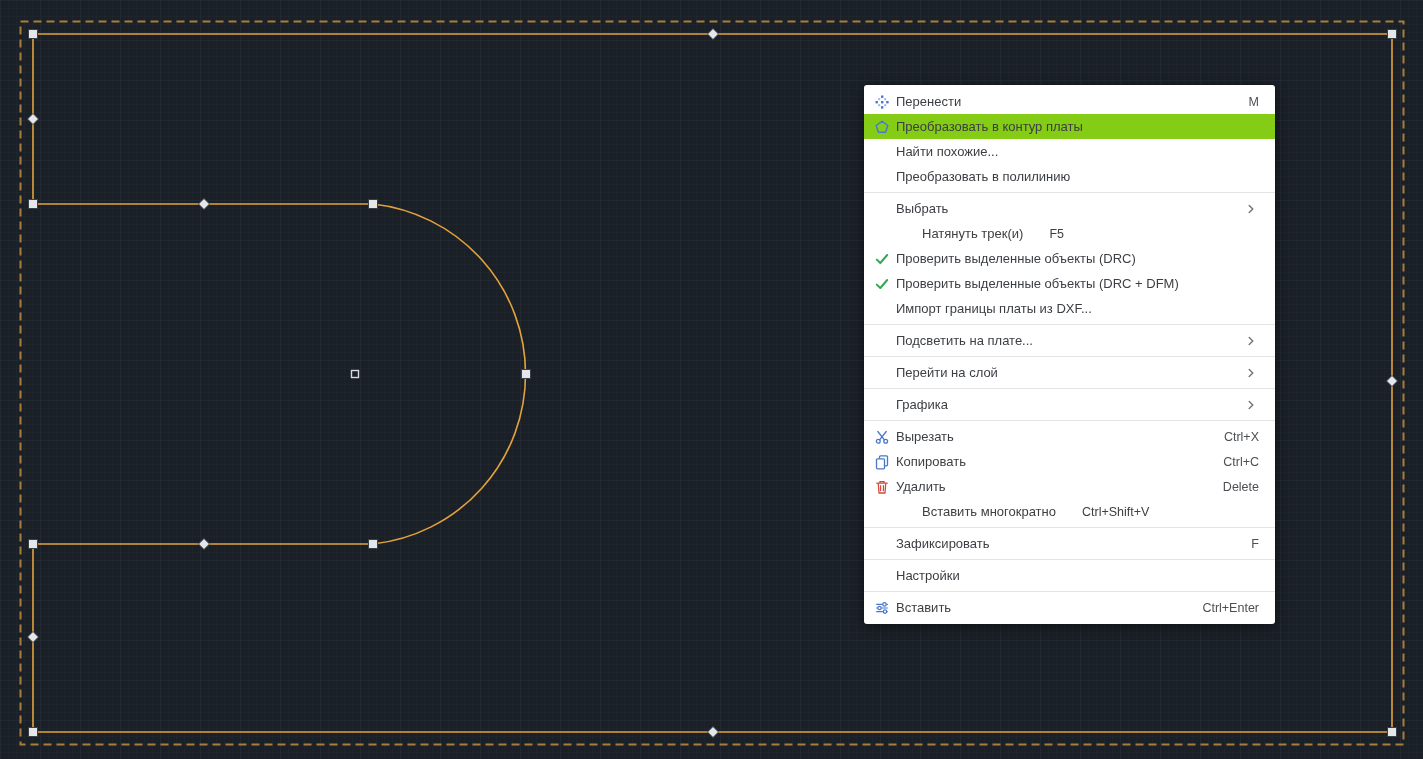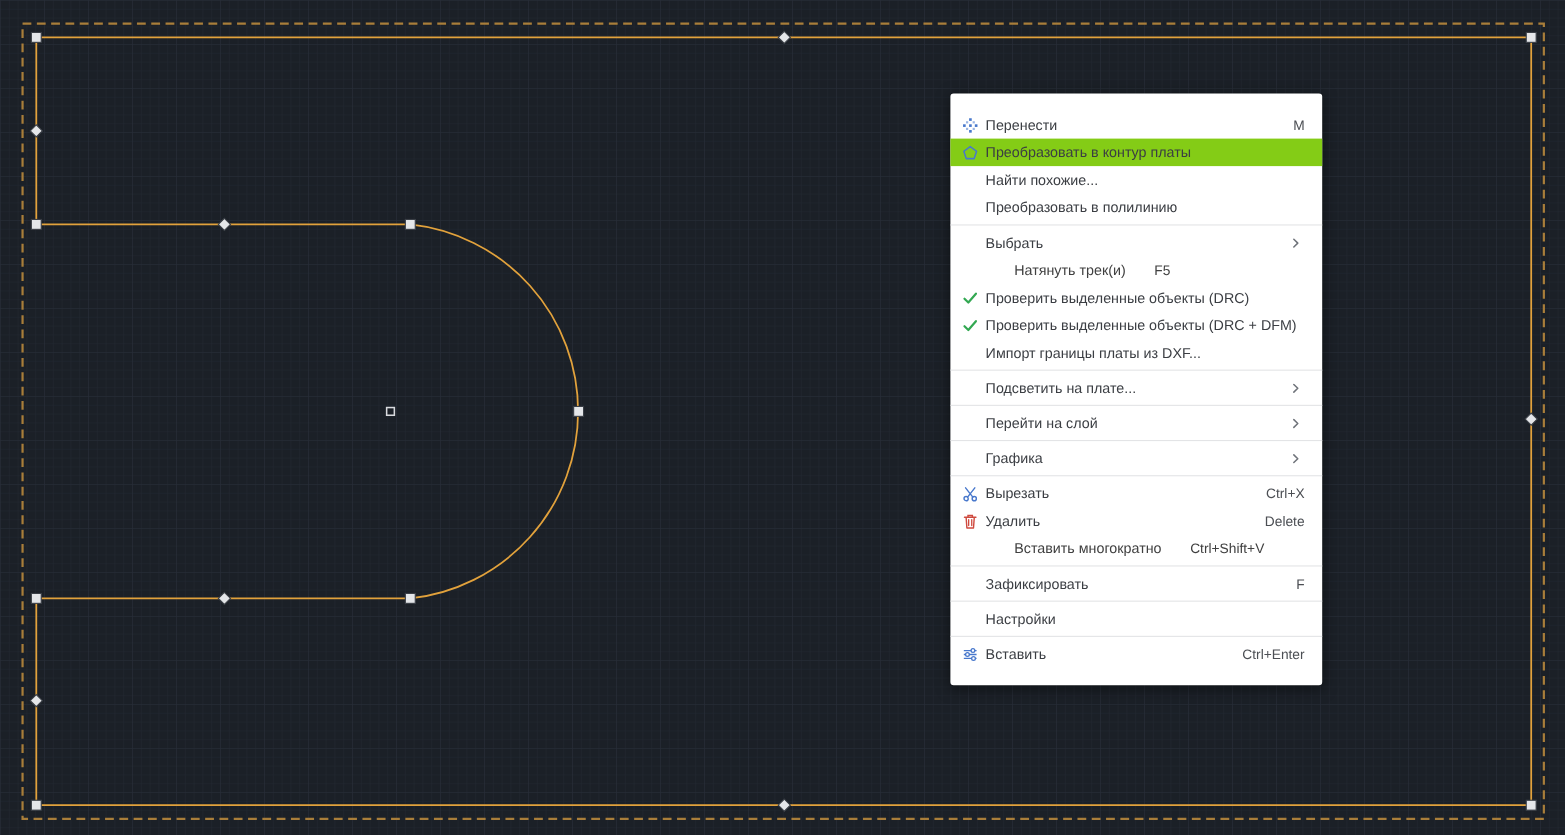--- a/index.html
+++ b/index.html
@@ -14,25 +14,25 @@
 
   .board-outline { fill:none; stroke:#e2a23c; stroke-width:1.6; }
   .sheet-dash { fill:none; stroke:#a97e3a; stroke-width:2; stroke-dasharray:8 5; }
   .handle-square { fill:#e4e6e9; stroke:#3a3f46; stroke-width:1; }
   .handle-diamond { fill:#e4e6e9; stroke:#3a3f46; stroke-width:1; }
   .handle-center { fill:#1b2027; stroke:#d8dade; stroke-width:1.4; }
 
   .context-menu {
     position:absolute;
     left:864px; top:85px;
-    width:338px;
+    width:411px;
     background:#ffffff;
     border-radius:3px;
     box-shadow:0 3px 14px rgba(0,0,0,0.45), 0 0 0 1px rgba(0,0,0,0.08);
-    padding:16px 0;
+    padding:4px 0;
     z-index:10;
     user-select:none;
   }
   .mi {
     display:flex;
     align-items:center;
     height:25px;
     padding:0 16px 0 10px;
     font-size:13px;
     color:#3b3e43;
@@ -222,20 +222,30 @@
       <svg width="16" height="16" viewBox="0 0 16 16">
         <circle cx="4.3" cy="12.3" r="1.9" fill="none" stroke="#4878cc" stroke-width="1.3"></circle>
         <circle cx="11.7" cy="12.3" r="1.9" fill="none" stroke="#4878cc" stroke-width="1.3"></circle>
         <path d="M5.6 10.9 L12.2 2.5 M10.4 10.9 L3.8 2.5" fill="none" stroke="#4878cc" stroke-width="1.3" stroke-linecap="round"></path>
       </svg>
     </span>
     <span class="lbl">Вырезать</span>
     <span class="sc">Ctrl+X</span>
   </div>
 
+  <div class="mi">
+    <span class="ic">
+      <svg width="16" height="16" viewBox="0 0 16 16">
+        <rect x="5.5" y="1.8" width="8" height="10" rx="1" fill="none" stroke="#4878cc" stroke-width="1.3"></rect>
+        <rect x="2.5" y="4.8" width="8" height="10" rx="1" fill="#ffffff" stroke="#4878cc" stroke-width="1.3"></rect>
+      </svg>
+    </span>
+    <span class="lbl">Копировать</span>
+    <span class="sc">Ctrl+C</span>
+  </div>
 
 
   <div class="mi">
     <span class="ic">
       <svg width="16" height="16" viewBox="0 0 16 16">
         <path d="M2.8 4.2 H13.2" fill="none" stroke="#cf4a3f" stroke-width="1.3" stroke-linecap="round"></path>
         <path d="M6 4 V2.6 H10 V4" fill="none" stroke="#cf4a3f" stroke-width="1.3"></path>
         <path d="M4.3 4.4 L5 14 H11 L11.7 4.4" fill="none" stroke="#cf4a3f" stroke-width="1.3" stroke-linejoin="round"></path>
         <path d="M6.6 6.5 V11.7 M9.4 6.5 V11.7" fill="none" stroke="#cf4a3f" stroke-width="1.2" stroke-linecap="round"></path>
       </svg>

